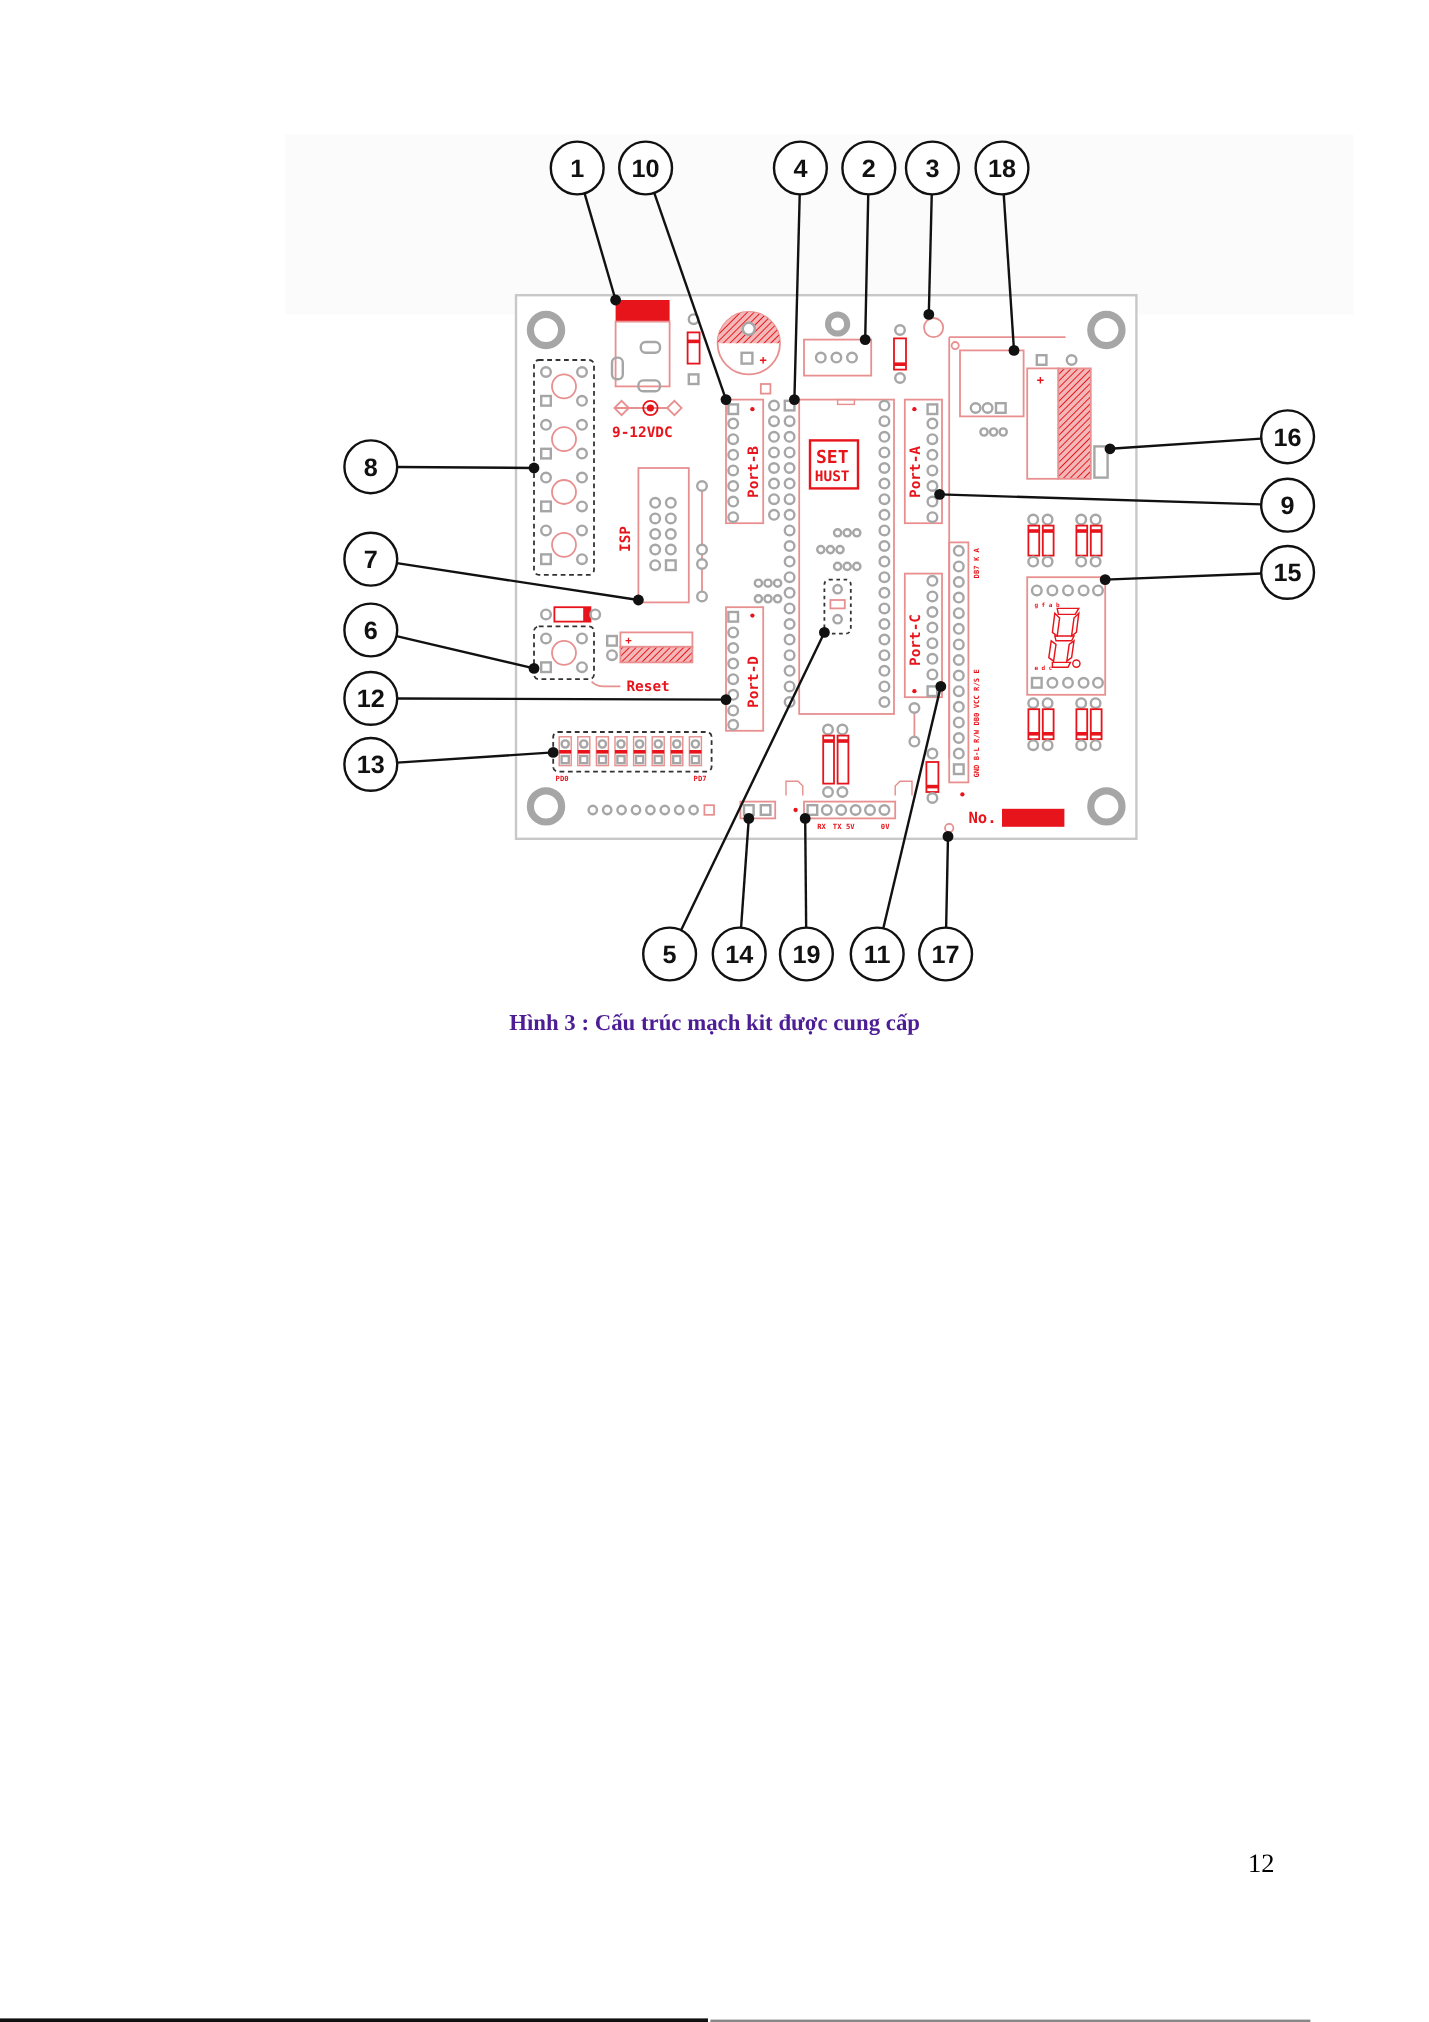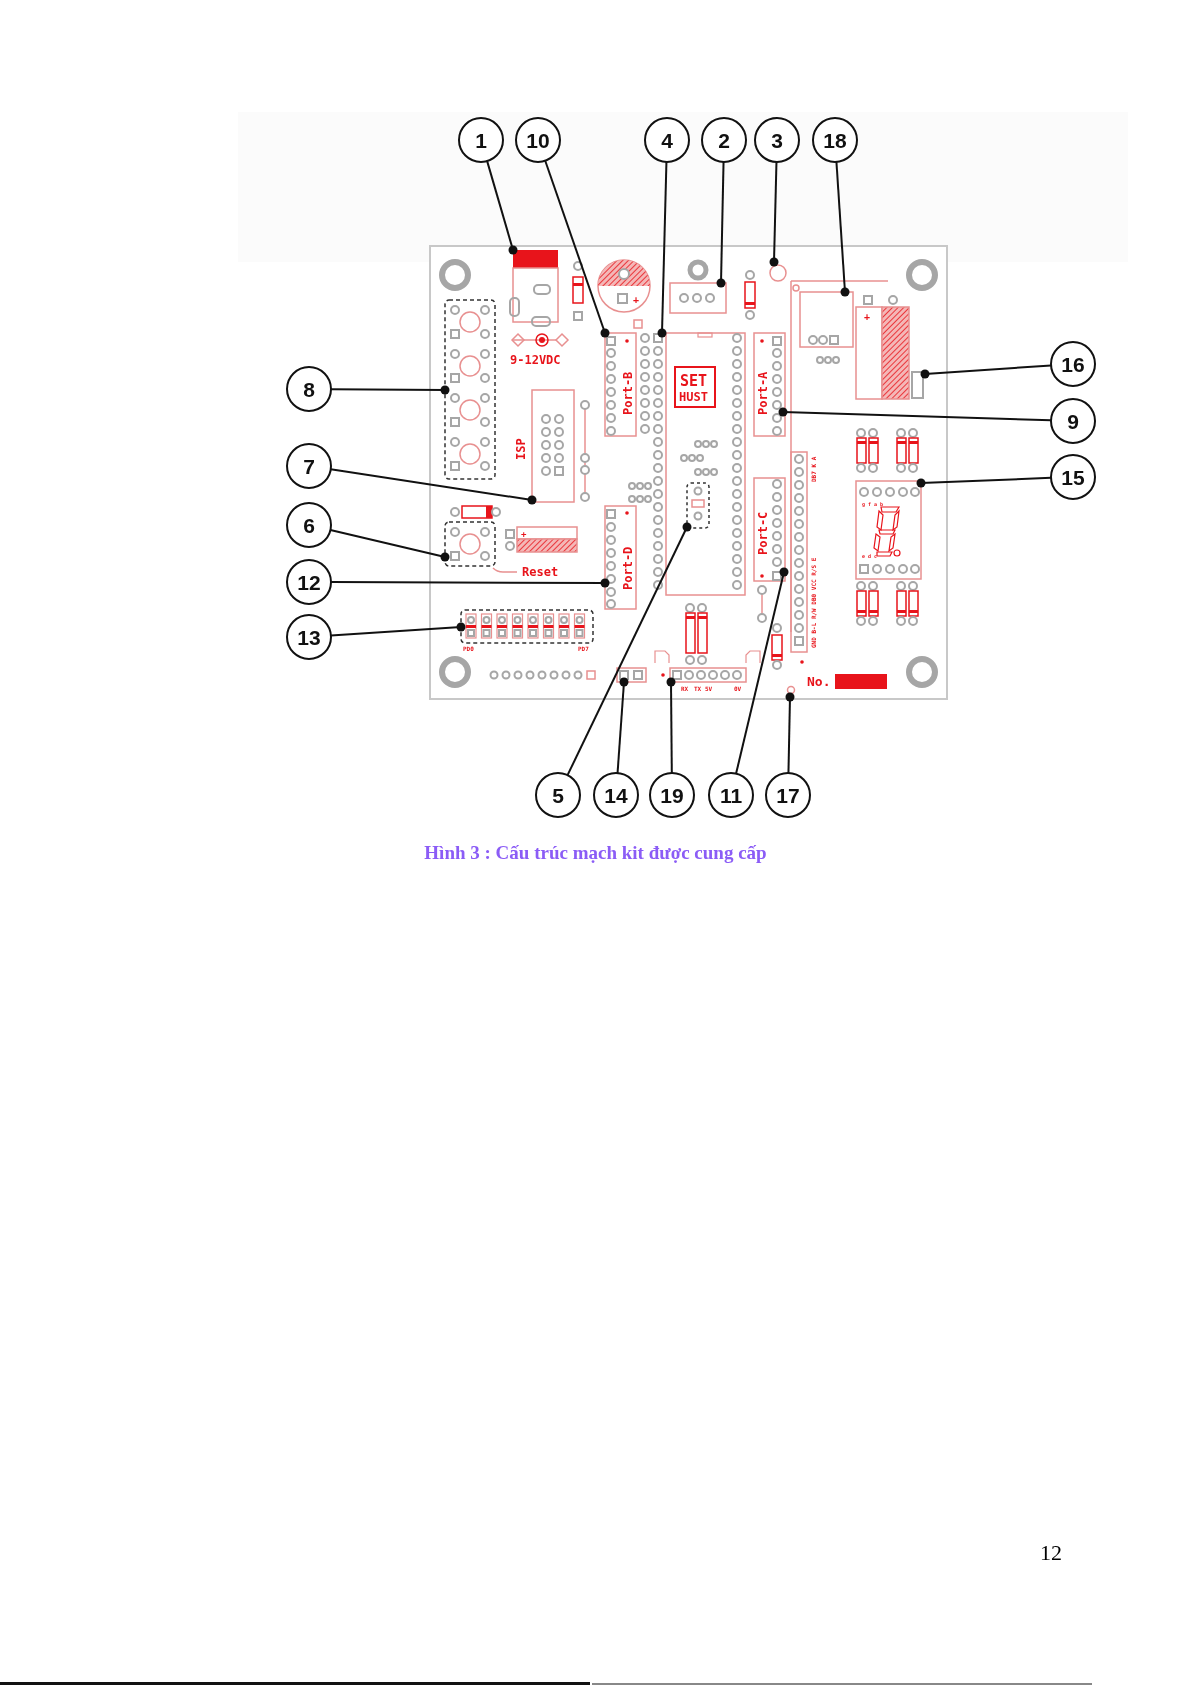--- a/index.html
+++ b/index.html
@@ -1,18 +1,18 @@
 <!DOCTYPE html>
 <html><head>
 <meta charset="utf-8">
 <style>
   html, body { margin:0; padding:0; background:#ffffff; }
   body { width:1191px; height:1685px; position:relative; overflow:hidden; font-family:"Liberation Sans", sans-serif; }
   #figure { position:absolute; left:0; top:0; width:1191px; height:900px; }
-  .caption { position:absolute; left:0; width:1191px; top:842px; text-align:center; font-family:"Liberation Serif", serif; font-weight:bold; font-size:19px; color:#8b5cf6; }
+  .caption { position:absolute; left:0; width:1191px; top:842px; text-align:center; font-family:"Liberation Serif", serif; font-weight:bold; font-size:19px; color:#4c1d95; }
   .page-number { position:absolute; left:1040px; top:1540px; font-family:"Liberation Serif", serif; font-size:22px; color:#000; }
   .footer-bar-left { position:absolute; left:0; top:1682px; width:590px; height:3px; background:#111; }
   .footer-bar-right { position:absolute; left:592px; top:1683px; width:500px; height:2px; background:#888; }
   svg text { font-family:"Liberation Sans", sans-serif; }
   .pcb-text { font-family:"DejaVu Sans Mono", monospace; font-weight:bold; fill:#e8141b; }
   .callout-num { font-family:"Liberation Sans", sans-serif; font-weight:bold; font-size:21px; fill:#111; }
 </style>
 </head>
 <body>
 

